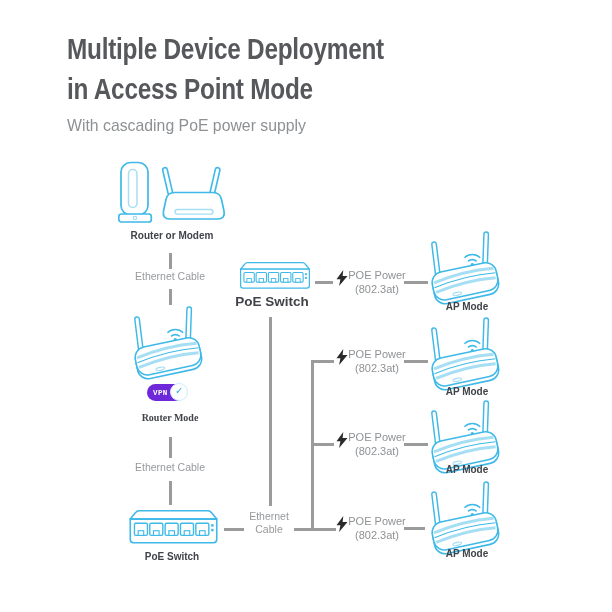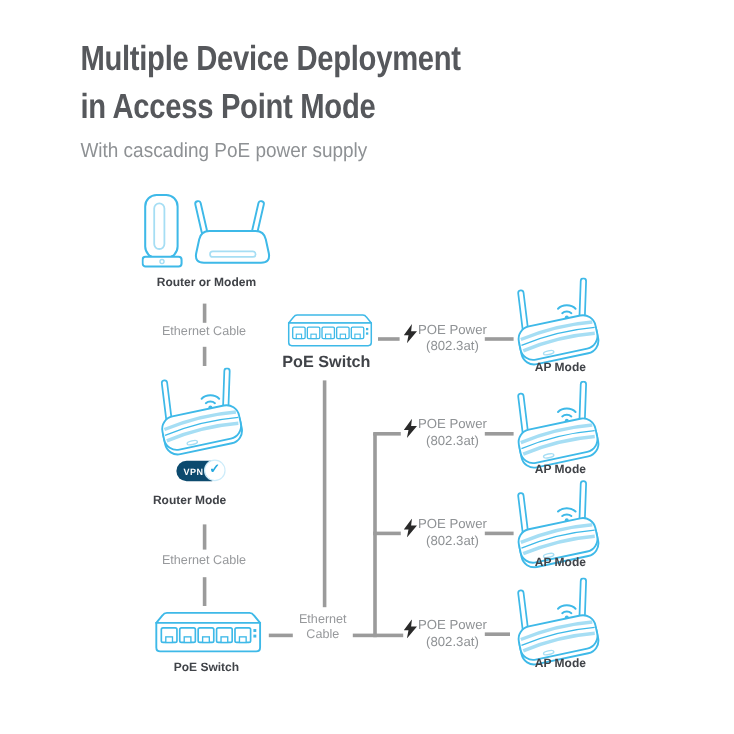--- a/index.html
+++ b/index.html
@@ -17,21 +17,21 @@
     font-size:17px; color:#8e9194; white-space:nowrap;
     transform:scaleX(.93); transform-origin:left top;
   }
   .lbl { font-weight:700; color:#404348; font-size:10px; text-align:center; }
   .lbl.sm { font-size:13.5px; }
   .cap { color:#97999c; font-size:10.5px; text-align:center; line-height:12.5px; }
   .poe-cap { color:#8f9295; font-size:11px; text-align:center; line-height:13.5px; white-space:nowrap; }
   .line { background:#9b9b9b; }
   .icon svg, svg.icon { display:block; width:100%; height:100%; }
   .vpn {
-    width:38px; height:17px; border-radius:9px; background:#0c4a6e;
+    width:38px; height:17px; border-radius:9px; background:#6d28d9;font-family:Liberation Mono, monospace;
   }
   .vpn-text {
     position:absolute; left:6px; top:4.5px; font-size:7.5px; font-weight:700;
     color:#fff; letter-spacing:.4px;
   }
   .vpn-check {
     position:absolute; right:-3px; top:-1px; width:18px; height:18px;
     border-radius:50%; background:#fff; border:1.5px solid #cdecfa;
     color:#25a9e0; font-size:11px; line-height:15px; text-align:center; font-weight:700;
   }
@@ -108,21 +108,21 @@
   <div class="abs cap" style="left:110px; top:270px; width:120px;">Ethernet Cable</div>
   <div class="abs line" style="left:169px; top:289px; width:3px; height:16px;"></div>
 
   <svg class="abs icon" style="left:130px; top:306px; width:78px; height:74px;">
       <use href="#sym-ap"></use>
     </svg>
   <div class="abs vpn" style="left:147px; top:384px;">
     <span class="vpn-text">VPN</span>
     <span class="vpn-check">✓</span>
   </div>
-  <div class="abs lbl" style="left:88px; top:412px; width:140px;">Router Mode</div>
+  <div class="abs lbl" style="left:100px; top:412px; width:140px;font-family:Liberation Serif, serif;">Router Mode</div>
 
   <div class="abs line" style="left:169px; top:437px; width:3px; height:21px;"></div>
   <div class="abs cap" style="left:110px; top:461px; width:120px;">Ethernet Cable</div>
   <div class="abs line" style="left:169px; top:481px; width:3px; height:24px;"></div>
 
   <svg class="abs icon" style="left:127px; top:508px; width:93px; height:38px;">
       <use href="#sym-switch"></use>
     </svg>
   <div class="abs lbl" style="left:112px; top:551px; width:120px;">PoE Switch</div>
 

